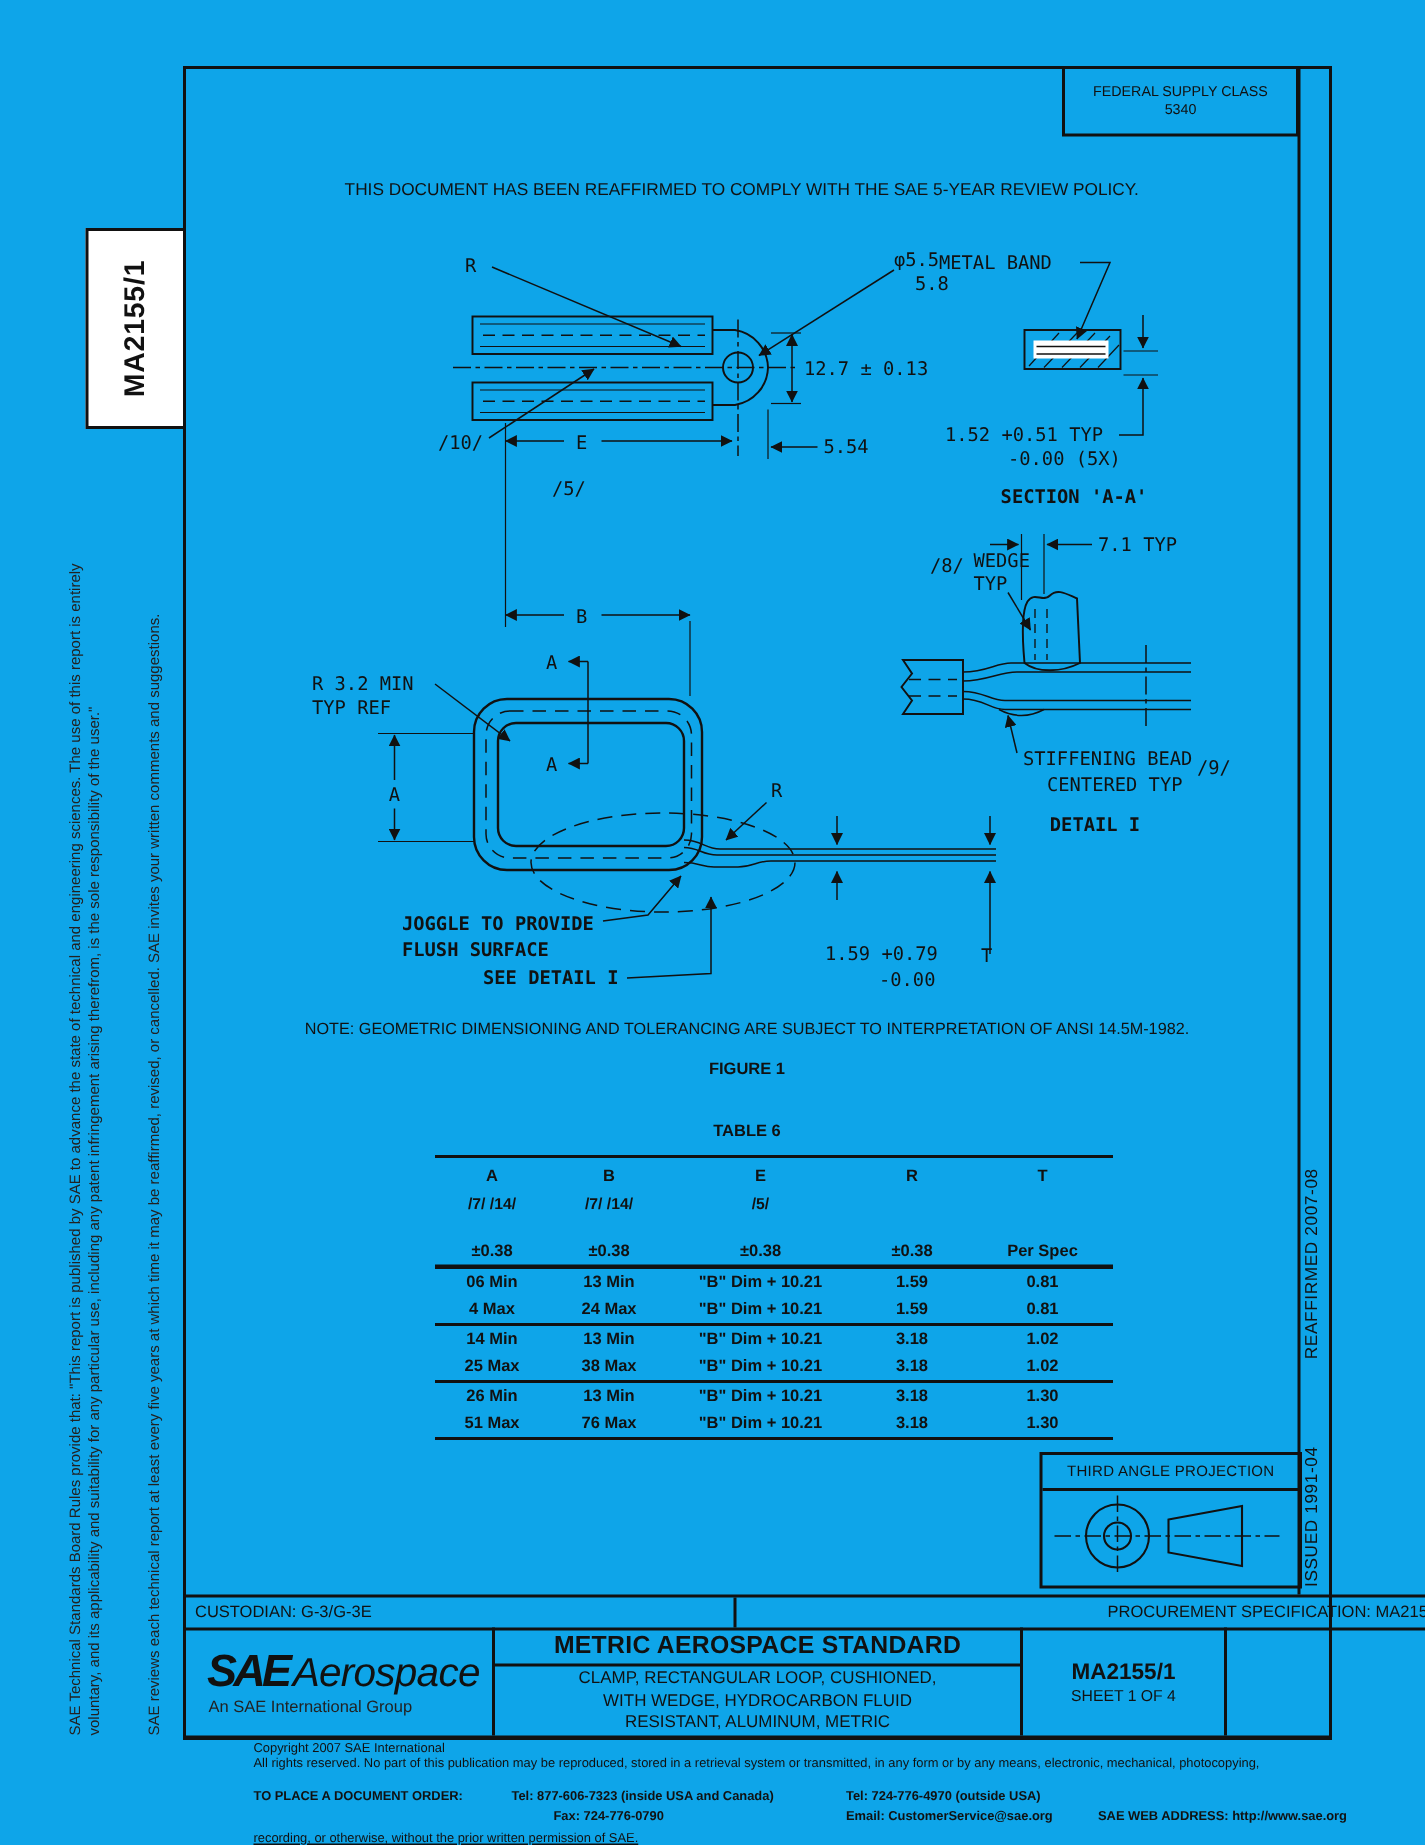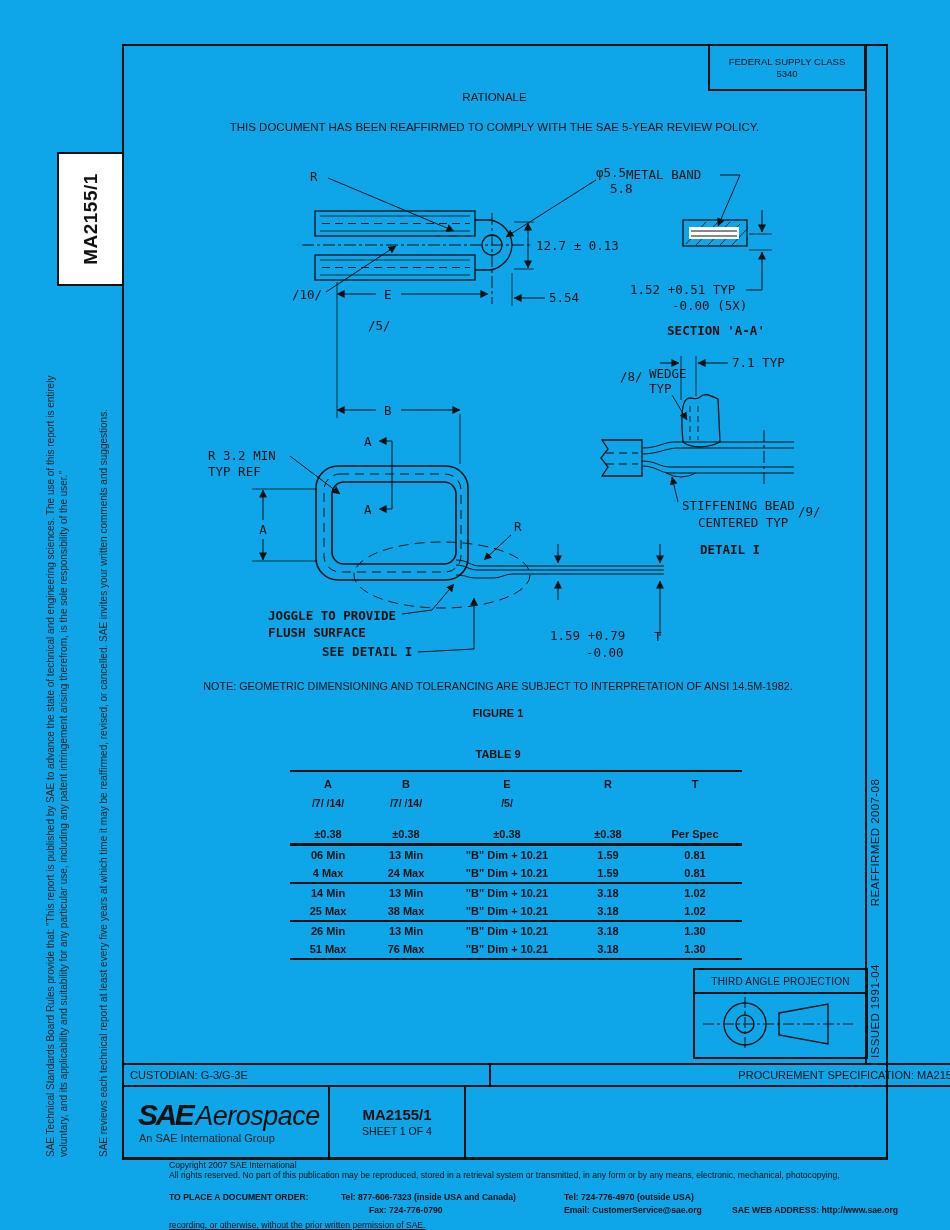--- a/index.html
+++ b/index.html
@@ -98,21 +98,20 @@
   </div>
   <div class="rot legal" style="left:97px;top:1157px;">
     <div>SAE reviews each technical report at least every five years at which time it may be reaffirmed, revised, or cancelled. SAE invites your written comments and suggestions.</div>
   </div>
 
   <div class="rot strip-text" style="left:869px;top:1058px;">
     <span>ISSUED 1991-04</span>
     <span>REAFFIRMED  2007-08</span>
   </div>
 
-  <div class="abs ctr rationale-title">RATIONALE</div>
   <div class="abs ctr rationale-body">THIS DOCUMENT HAS BEEN REAFFIRMED TO COMPLY WITH THE SAE 5-YEAR REVIEW POLICY.</div>
 
   <svg class="abs" style="left:130px;top:158px;" width="740" height="512" viewBox="0 0 740 512">
     <defs>
       <marker id="arr" viewBox="0 0 10 10" refX="9.5" refY="5" markerWidth="8" markerHeight="8" orient="auto-start-reverse">
         <path d="M0,0 L10,5 L0,10 z" fill="#111"></path>
       </marker>
     </defs>
 
     <g>
@@ -257,21 +256,21 @@
       <text class="b" x="138" y="462">JOGGLE TO PROVIDE</text>
       <text class="b" x="138" y="479">FLUSH SURFACE</text>
       <path class="dim" d="M272,456 L302,452 L324,426" marker-end="url(#arr)"></path>
       <text class="b" x="192" y="498">SEE DETAIL I</text>
       <path class="dim" d="M288,494 L344,491 L344,440" marker-end="url(#arr)"></path>
     </g>
   </svg>
 
   <div class="abs ctr note-line">NOTE:  GEOMETRIC DIMENSIONING AND TOLERANCING ARE SUBJECT TO INTERPRETATION OF ANSI 14.5M-1982.</div>
   <div class="abs ctr fig-cap">FIGURE 1</div>
-  <div class="abs ctr tbl-cap">TABLE 9</div>
+  <div class="abs ctr tbl-cap">TABLE 6</div>
 
   <div class="abs t1">
     <div class="row hdr">
       <div class="c0">A</div>
       <div class="c1">B</div>
       <div class="c2">E</div>
       <div class="c3">R</div>
       <div class="c4">T</div>
     </div>
     <div class="row flags">
@@ -349,20 +348,28 @@
     <div class="cell2">PROCUREMENT SPECIFICATION: MA2150</div>
   </div>
 
   <div class="abs tblock">
     <div class="tb-logo">
       <div class="sae-line">
         <span class="sae-word">SAE</span><span class="aero-word">Aerospace</span>
       </div>
       <div class="sae-tag">An SAE International Group</div>
     </div>
+    <div class="tb-mid">
+      <div class="mhdr">METRIC AEROSPACE STANDARD</div>
+      <div class="mtitle">
+        <span>CLAMP, RECTANGULAR LOOP, CUSHIONED,</span>
+        <span>WITH WEDGE, HYDROCARBON FLUID</span>
+        <span>RESISTANT, ALUMINUM, METRIC</span>
+      </div>
+    </div>
     <div class="tb-doc">
       <div class="dn">MA2155/1</div>
       <div class="sh">SHEET 1 OF 4</div>
     </div>
     <div class="tb-empty"></div>
   </div>
 
   <div class="abs foot" style="left:125px;top:1160px;">Copyright 2007 SAE International</div>
   <div class="abs foot" style="left:125px;top:1170px;">All rights reserved. No part of this publication may be reproduced, stored in a retrieval system or transmitted, in any form or by any means, electronic, mechanical, photocopying,</div>
   <div class="abs foot" style="left:125px;top:1220px;text-decoration:underline;">recording, or otherwise, without the prior written permission of SAE.</div>

